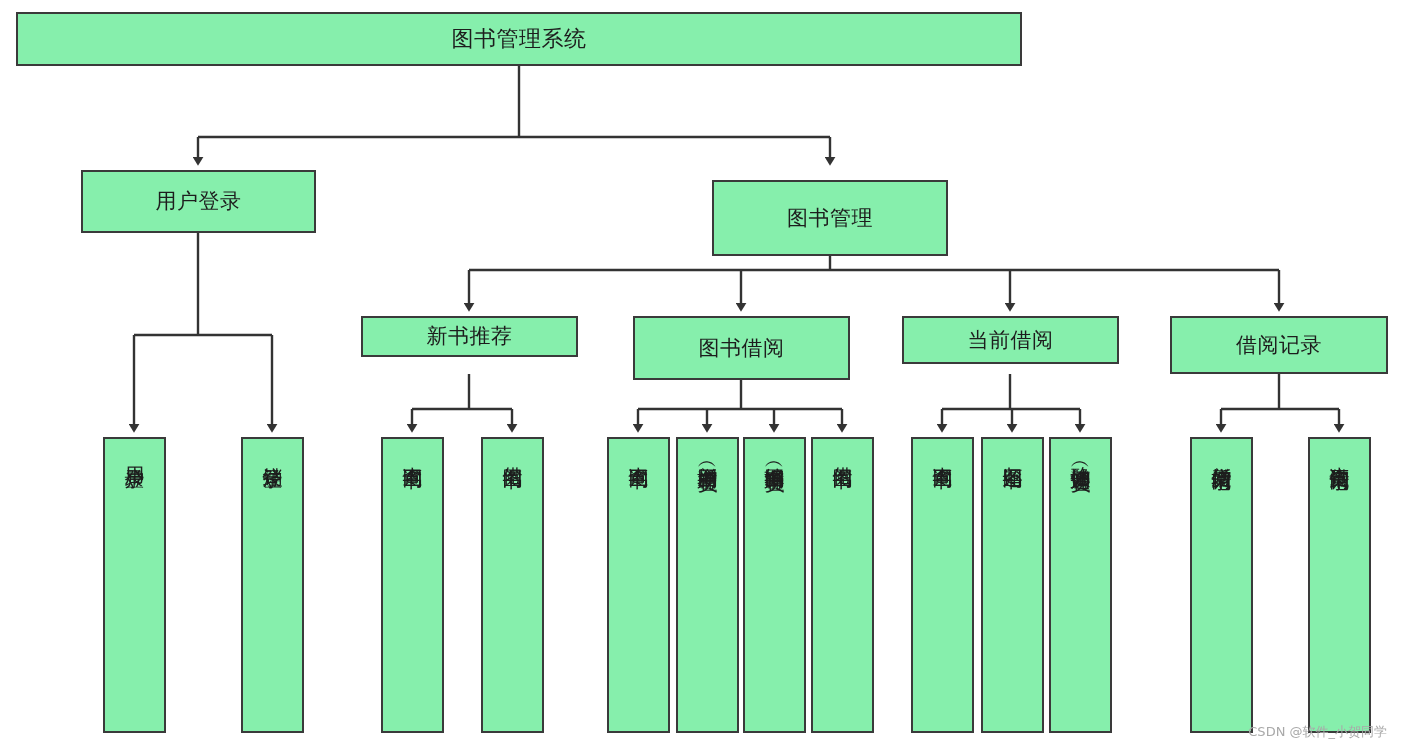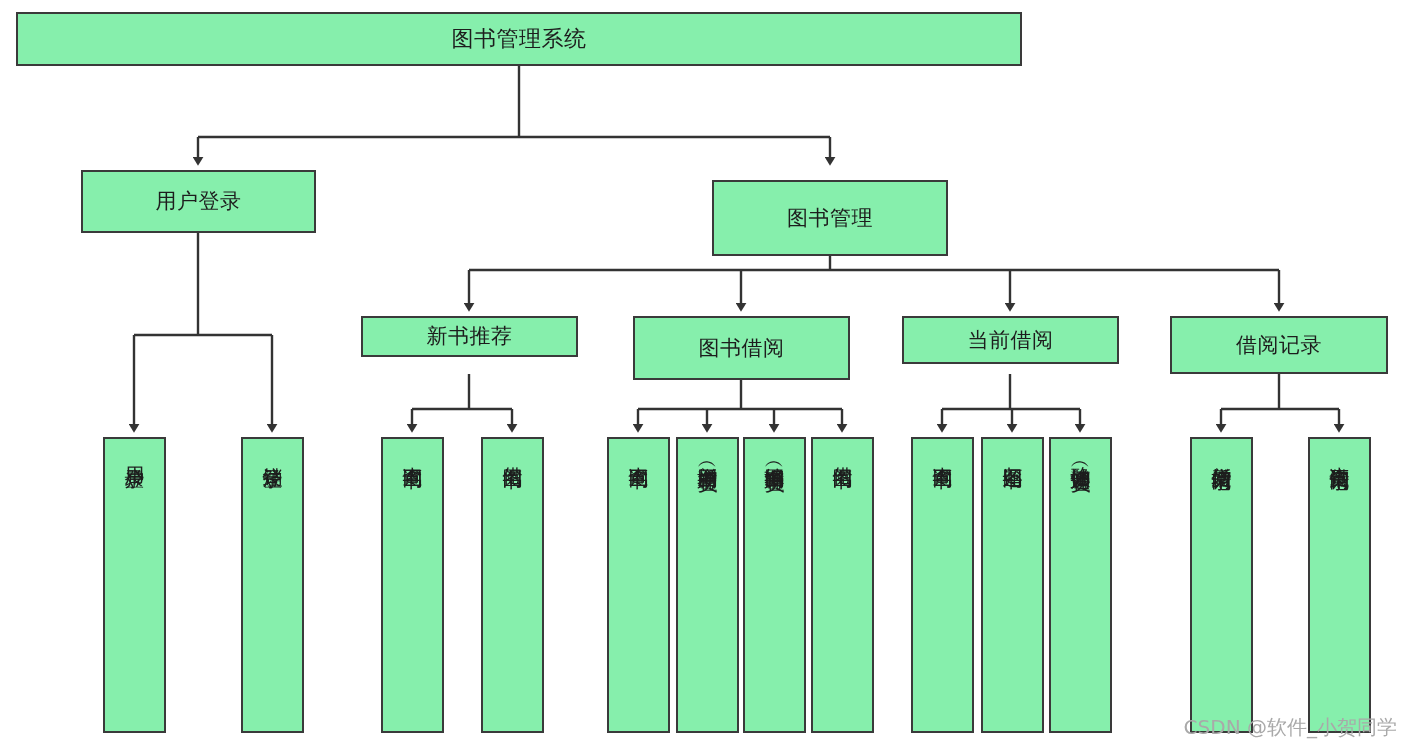--- a/index.html
+++ b/index.html
@@ -54,23 +54,23 @@
     writing-mode: vertical-rl;
     text-orientation: upright;
     font-size: 20px;
     line-height: 1.16;
     letter-spacing: 1px;
     white-space: normal;
     max-height: 280px;
   }
   #watermark {
     position: absolute;
-    right: 8px;
+    right: 18px;
     bottom: 6px;
-    font-size: 20px;
+    font-size: 13px;
     color: #a9a9a9;
     z-index: 5;
     white-space: nowrap;
   }
 </style>
 </head>
 <body>
 
 <div id="canvas">
 

